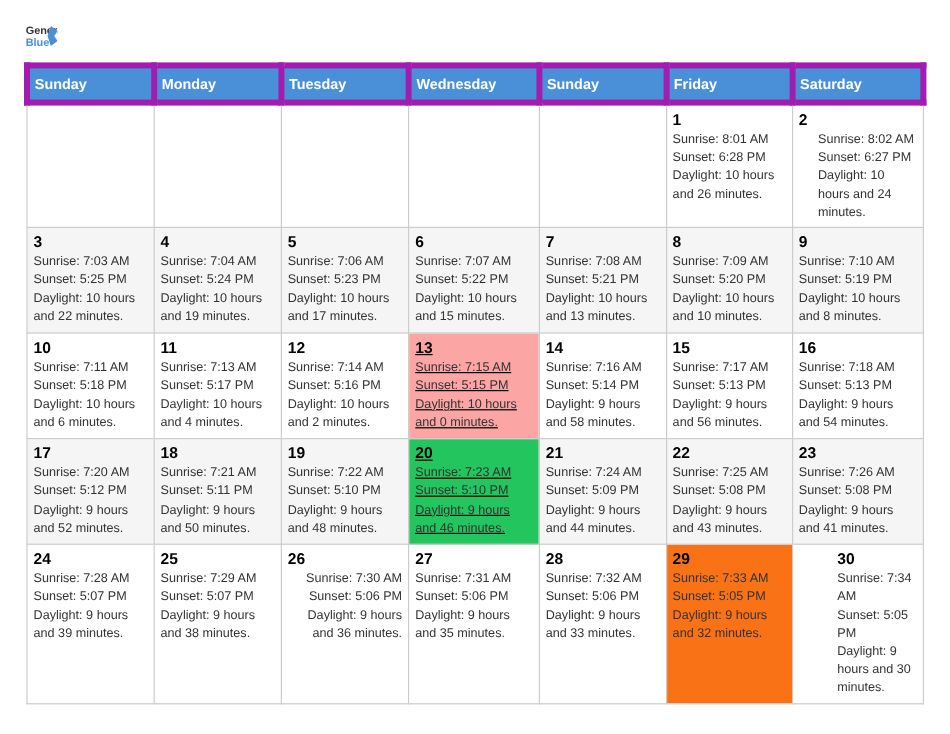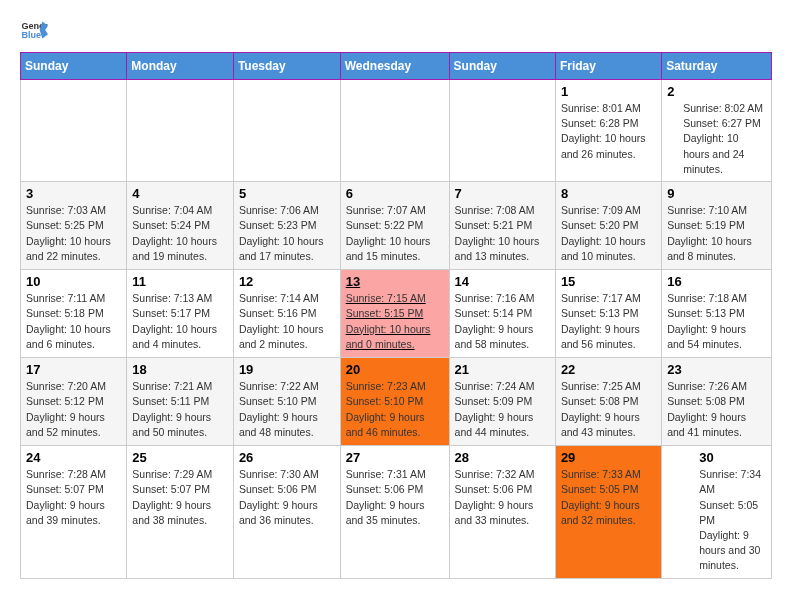--- a/index.html
+++ b/index.html
@@ -43,21 +43,21 @@
       border-collapse: collapse;
       font-size: 11px;
     }
     .calendar-table th {
       background-color: #4a90d9;
       color: #fff;
       padding: 6px 4px;
       text-align: left;
       font-size: 12px;
       font-weight: bold;
-      border: 1px solid #a21caf;
+      border: 5px solid #a21caf;
     }
     .calendar-table td {
       border: 1px solid #ccc;
       vertical-align: top;
       padding: 4px 5px;
       width: 113px;
       min-height: 80px;
       height: 88px;
       background: #fff;
     }
@@ -231,21 +231,21 @@
           <div class="day-info" style="white-space: pre-line;">Sunrise: 7:21 AM
 Sunset: 5:11 PM
 Daylight: 9 hours and 50 minutes.</div>
         </td>
         <td style="background: rgb(245, 245, 245);">
           <span class="day-number">19</span>
           <div class="day-info" style="white-space: pre-line;">Sunrise: 7:22 AM
 Sunset: 5:10 PM
 Daylight: 9 hours and 48 minutes.</div>
         </td>
-        <td style="background: #f97316;">
+        <td style="background: #22c55e; text-decoration: underline;">
           <span class="day-number">20</span>
           <div class="day-info" style="white-space: pre-line;">Sunrise: 7:23 AM
 Sunset: 5:10 PM
 Daylight: 9 hours and 46 minutes.</div>
         </td>
         <td style="background: rgb(245, 245, 245);">
           <span class="day-number">21</span>
           <div class="day-info" style="white-space: pre-line;">Sunrise: 7:24 AM
 Sunset: 5:09 PM
 Daylight: 9 hours and 44 minutes.</div>
@@ -271,21 +271,21 @@
 Daylight: 9 hours and 39 minutes.</div>
         </td>
         <td style="background: rgb(255, 255, 255);">
           <span class="day-number">25</span>
           <div class="day-info" style="white-space: pre-line;">Sunrise: 7:29 AM
 Sunset: 5:07 PM
 Daylight: 9 hours and 38 minutes.</div>
         </td>
         <td style="background: rgb(255, 255, 255);">
           <span class="day-number">26</span>
-          <div class="day-info" style="white-space: pre-line;">Sunrise: 7:30 AM
+          <div class="day-info" style="white-space: pre-line; text-align: right;">Sunrise: 7:30 AM
 Sunset: 5:06 PM
 Daylight: 9 hours and 36 minutes.</div>
         </td>
         <td style="background: rgb(255, 255, 255);">
           <span class="day-number">27</span>
           <div class="day-info" style="white-space: pre-line;">Sunrise: 7:31 AM
 Sunset: 5:06 PM
 Daylight: 9 hours and 35 minutes.</div>
         </td>
         <td style="background: rgb(255, 255, 255);">

